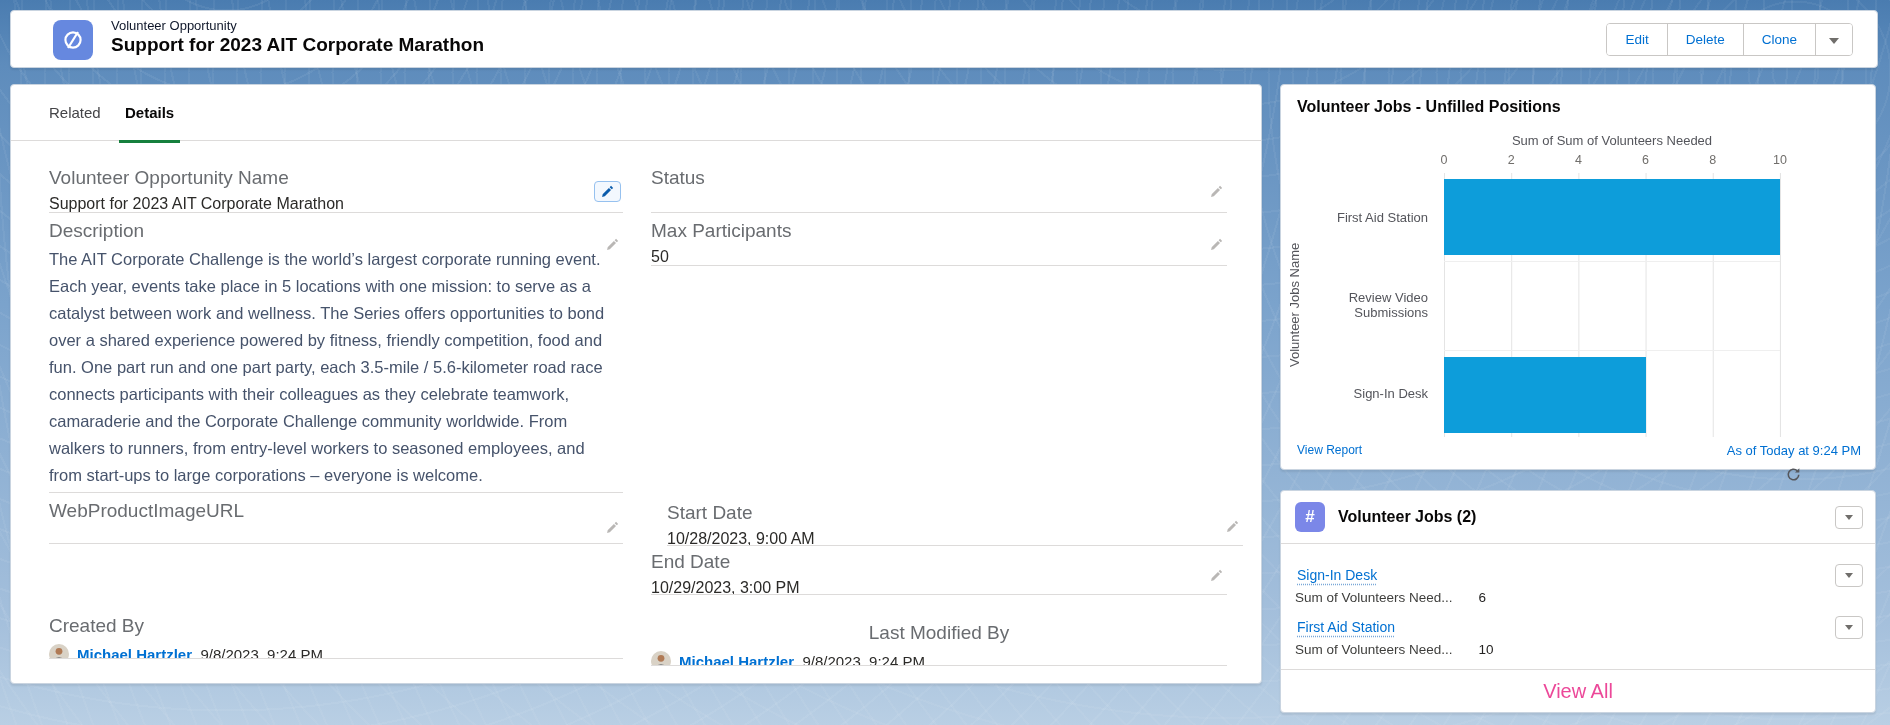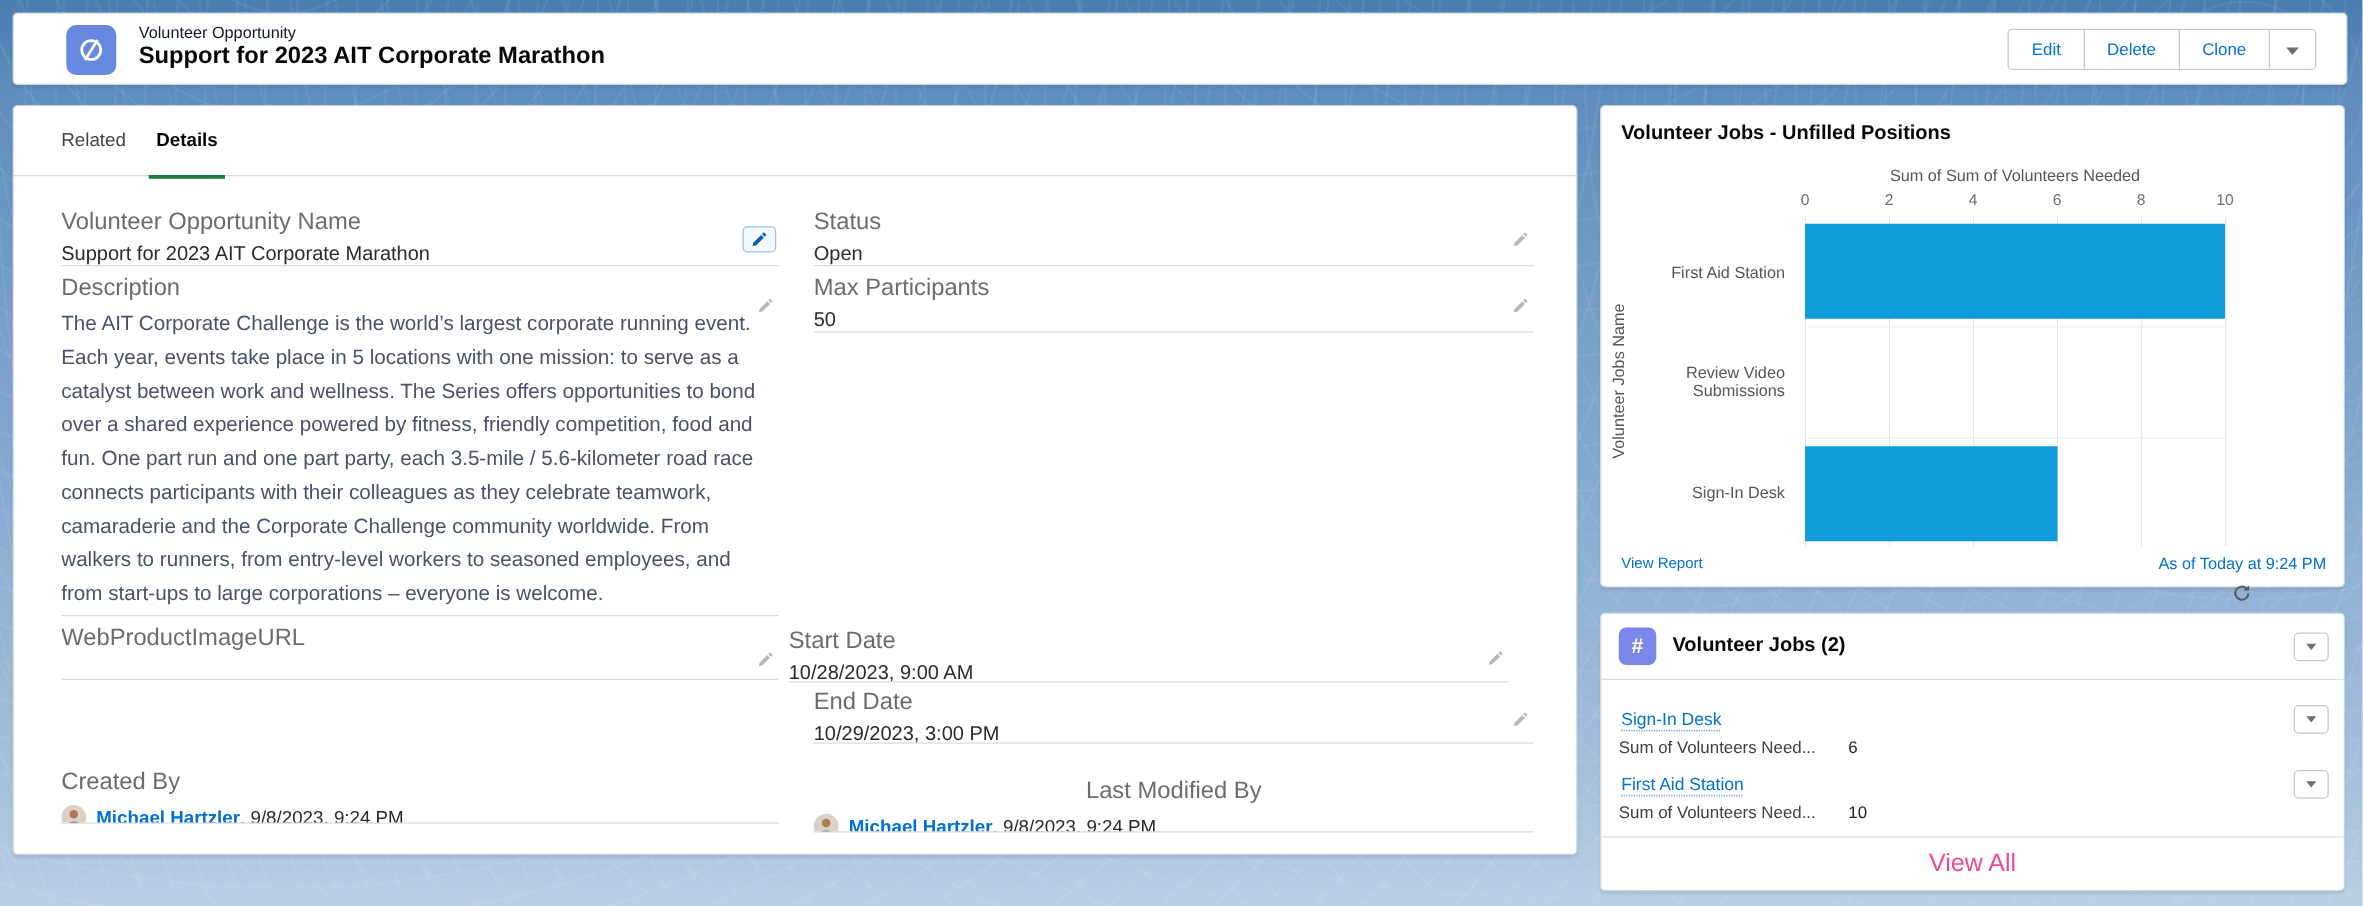--- a/index.html
+++ b/index.html
@@ -157,39 +157,38 @@
             <path d="M2.2 20a7.8 6.6 0 0 1 15.6 0z" fill="#39424f"></path>
           </svg>
       </span>
       <a href="#">Michael Hartzler</a>
         <span>, 9/8/2023, 9:24 PM</span>
     </div>
   </div>
 
   <div class="field" style="left:640px;top:79px;width:576px;height:49px;">
     <div class="flabel">Status</div>
-    <div class="fvalue">Open</div>
     <button class="pencil">
       <svg width="13" height="13" viewBox="0 0 14 14">
           <path fill="currentColor" d="M10.8.9l2.3 2.3-1.5 1.5-2.3-2.3zM8.5 3.2l2.3 2.3-6.7 6.7-2.9.6.6-2.9z"></path>
         </svg>
     </button>
   </div>
 
   <div class="field" style="left:640px;top:132px;width:576px;height:49px;">
     <div class="flabel">Max Participants</div>
     <div class="fvalue">50</div>
     <button class="pencil">
       <svg width="13" height="13" viewBox="0 0 14 14">
           <path fill="currentColor" d="M10.8.9l2.3 2.3-1.5 1.5-2.3-2.3zM8.5 3.2l2.3 2.3-6.7 6.7-2.9.6.6-2.9z"></path>
         </svg>
     </button>
   </div>
 
-  <div class="field" style="left:620px;top:414px;width:576px;height:47px;">
+  <div class="field" style="left:656px;top:414px;width:576px;height:47px;">
     <div class="flabel">Start Date</div>
     <div class="fvalue">10/28/2023, 9:00 AM</div>
     <button class="pencil">
       <svg width="13" height="13" viewBox="0 0 14 14">
           <path fill="currentColor" d="M10.8.9l2.3 2.3-1.5 1.5-2.3-2.3zM8.5 3.2l2.3 2.3-6.7 6.7-2.9.6.6-2.9z"></path>
         </svg>
     </button>
   </div>
 
   <div class="field" style="left:640px;top:463px;width:576px;height:47px;">

